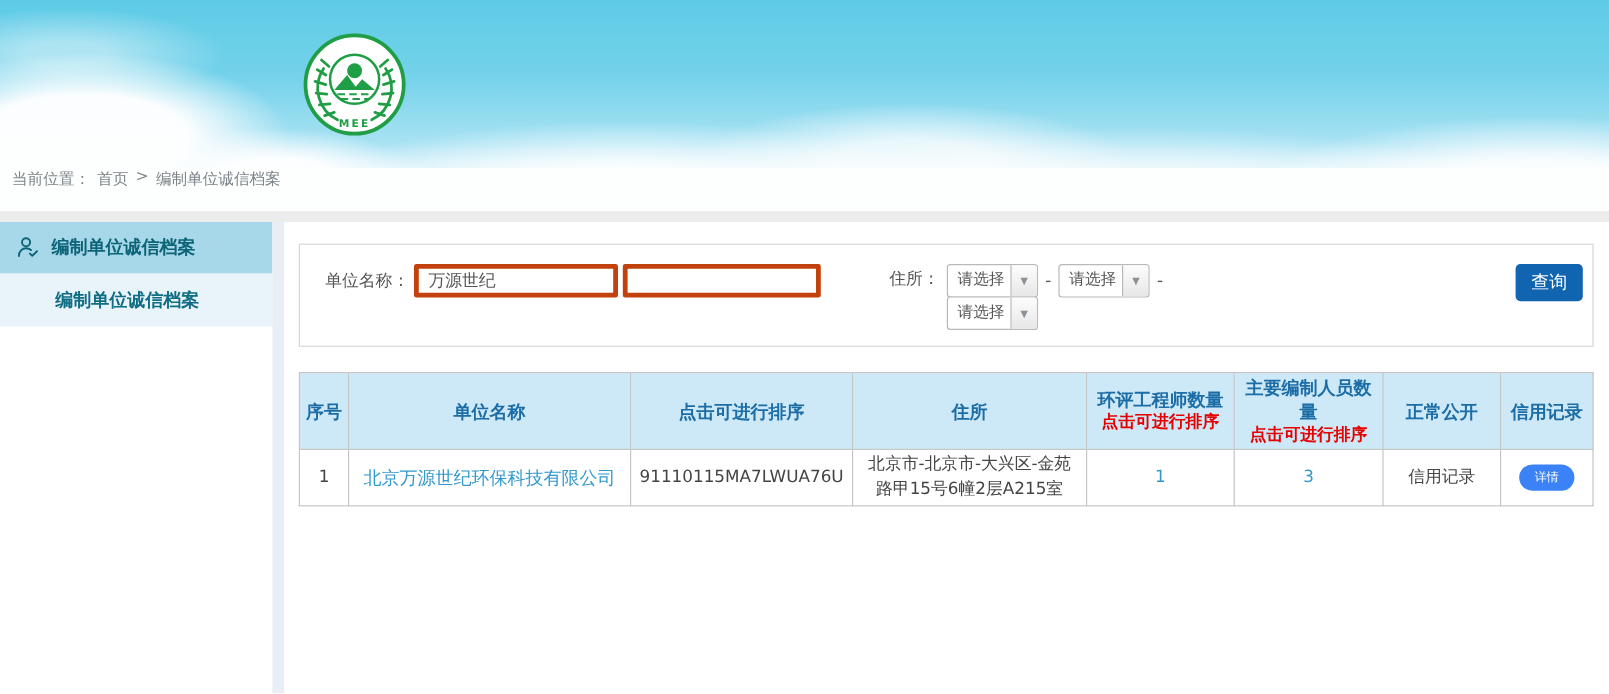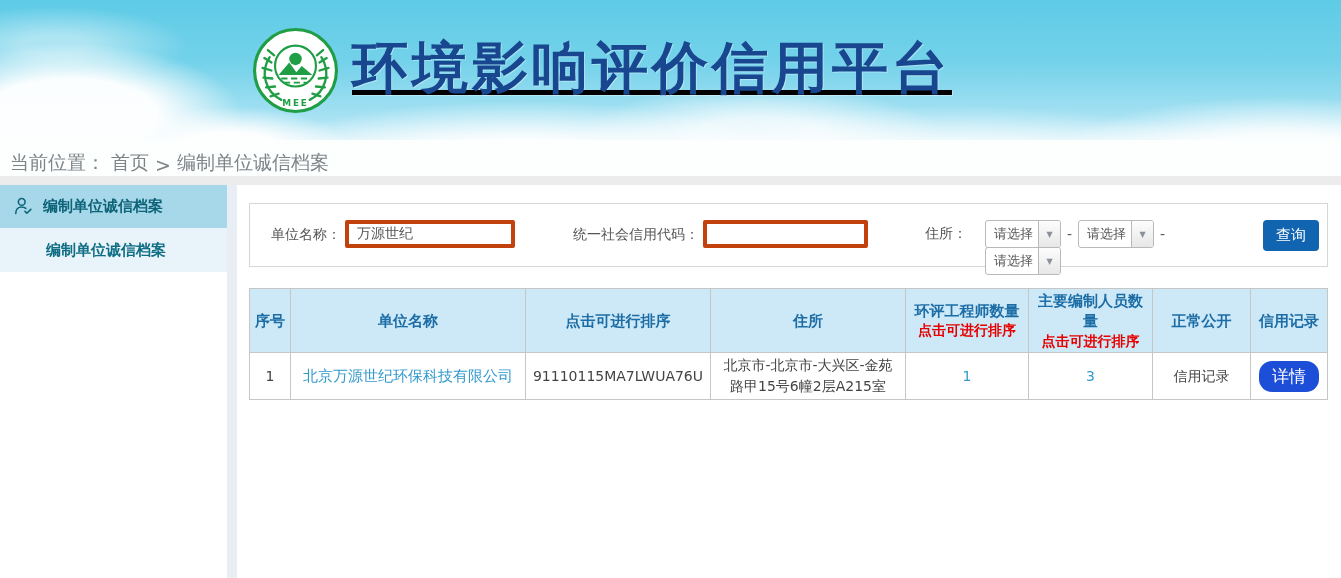--- a/index.html
+++ b/index.html
@@ -24,21 +24,21 @@
   .brand { display:flex; align-items:center; height:140px; padding-left:251px;text-decoration:underline; }
   .logo { width:89px; height:89px; flex:0 0 auto; }
   .site-title {
     margin-left:12px; font-size:56px; font-weight:800; color:#18478f;
     letter-spacing:4px; line-height:1; transform:translateY(-2px);
     text-shadow:1px 1px 0 rgba(255,255,255,.35);
     white-space:nowrap;
   }
 
   
-  .breadcrumb-bar { height:36px; background:#fdfefe; display:flex; align-items:flex-end; padding-left:10px; font-size:19px; color:#7d8488; }
+  .breadcrumb-bar { height:36px; background:#fdfefe; display:flex; align-items:flex-start; padding-left:10px; font-size:13px; color:#7d8488; }
   .breadcrumb-bar span { margin-right:6px; }
   .crumb-link { cursor:pointer; }
   .gray-strip { height:9px; background:#ececec; }
 
   
   .body-row { display:flex; height:393px; }
 
   .sidebar { width:227px; background:#fff; flex:0 0 auto; }
   .sidebar-header {
     height:43px; background:#a7d8e9; display:flex; align-items:center;
@@ -48,33 +48,33 @@
   .sidebar-subitem {
     height:44px; background:#e9f3fa; display:flex; align-items:center;
     padding-left:46px; color:#0f6e84; font-size:15px; font-weight:bold; cursor:pointer;
   }
 
   .gap-strip { width:10px; background:#e9eef4; flex:0 0 auto; }
 
   .main { flex:1; background:#fff; padding:18px 14px 0 12px; }
 
   
-  .search-panel { border:1px solid #d6d6d6; height:64px; display:flex; align-items:flex-start; padding-top:16px; }
+  .search-panel { border:1px solid #d6d6d6; height:86px; display:flex; align-items:flex-start; padding-top:16px; }
   .flabel { font-size:14px; color:#555; line-height:28px; white-space:nowrap; }
   .l1 { margin-left:21px; }
   .l2 { margin-left:58px; }
   .l3 { margin-left:57px;font-family:Liberation Serif, serif; }
   .tinput {
     height:28px; border:4px solid #c2410c; border-radius:2px; font-size:14px; color:#555;
     padding:0 8px; font-family:"DejaVu Sans","Liberation Sans",sans-serif; outline:none; background:#fff;
   }
   .w1 { width:170px; margin-left:4px; }
   .w2 { width:165px; margin-left:4px; }
 
-  .addr-group { display:flex; flex-direction:column; margin-left:18px; }
+  .addr-group { display:flex; flex-direction:column; margin-left:6px; }
   .addr-row { display:flex; align-items:center; }
   .addr-row + .addr-row { margin-top:-1px; }
   .sel {
     width:76px; height:28px; border:1px solid #b9b9b9; border-radius:3px; background:#fff;
     display:inline-flex; overflow:hidden; cursor:pointer;
   }
   .sel .sel-txt { flex:1; font-size:13px; color:#555; line-height:26px; padding-left:8px; }
   .sel .sel-arrow {
     width:22px; border-left:1px solid #b9b9b9; background:linear-gradient(#fdfdfd,#e7e7e7);
     display:flex; align-items:center; justify-content:center; color:#8a9199; font-size:8px;
@@ -95,22 +95,22 @@
   }
   .results th.sortable { cursor:pointer; }
   .results .sort-hint { display:block; color:#e60000; font-size:14px; font-weight:bold; }
   .results td {
     background:#fff; border:1px solid #c6c6c6; font-size:14px; color:#444;
     height:44px; text-align:center; padding:2px 6px; line-height:1.5; vertical-align:middle;
   }
   .link-blue { color:#3299cc; cursor:pointer; font-size:15px; }
   .num-link { color:#3299cc; cursor:pointer; }
   .detail-btn {
-    background:#1d4ed8; color:#fff; border:none; border-radius:13px; padding:4px 13px;
-    font-size:17px; cursor:pointer; font-family:"DejaVu Sans","Liberation Sans",sans-serif;
+    background:#3b82f6; color:#fff; border:none; border-radius:13px; padding:4px 13px;
+    font-size:10px; cursor:pointer; font-family:"DejaVu Sans","Liberation Sans",sans-serif;
   }
 </style>
 </head>
 <body>
 
 <div class="page">
 
   <div class="header">
     <div class="brand">
       <svg class="logo" viewBox="0 0 100 100">
@@ -135,21 +135,20 @@
 
         <circle cx="50" cy="45" r="23" fill="#ffffff" stroke="#1f9e45" stroke-width="2.4"></circle>
         <circle cx="50" cy="37" r="7" fill="#1f9e45"></circle>
         <path d="M31 55 L43 41 L51 52 L57 45 L69 55 Z" fill="#1f9e45"></path>
         <g stroke="#1f9e45" stroke-width="2" stroke-dasharray="7 4">
           <path d="M34 59 H66"></path>
           <path d="M37 63.5 H63"></path>
         </g>
         <text x="50" y="90" text-anchor="middle" font-size="10" font-weight="bold" fill="#1f9e45" letter-spacing="2">MEE</text>
       </svg>
-      <div class="site-title">环境影响评价信用平台</div>
     </div>
   </div>
 
   <div class="breadcrumb-bar">
     <span>当前位置：</span>
     <span class="crumb-link">首页</span>
     <span>&gt;</span>
     <span>编制单位诚信档案</span>
   </div>
   <div class="gray-strip"></div>
@@ -172,21 +171,20 @@
       </div>
     </div>
 
     <div class="gap-strip"></div>
 
     <div class="main">
 
       <div class="search-panel">
         <span class="flabel l1">单位名称：</span>
         <input class="tinput w1" type="text" value="万源世纪" style="">
-        <span class="flabel l2">统一社会信用代码：</span>
         <input class="tinput w2" type="text" value="" style="">
         <span class="flabel l3">住所：</span>
 
         <div class="addr-group">
           <div class="addr-row">
             <div class="sel">
               <span class="sel-txt">请选择</span>
               <span class="sel-arrow">▼</span>
             </div>
             <span class="dash">-</span>

